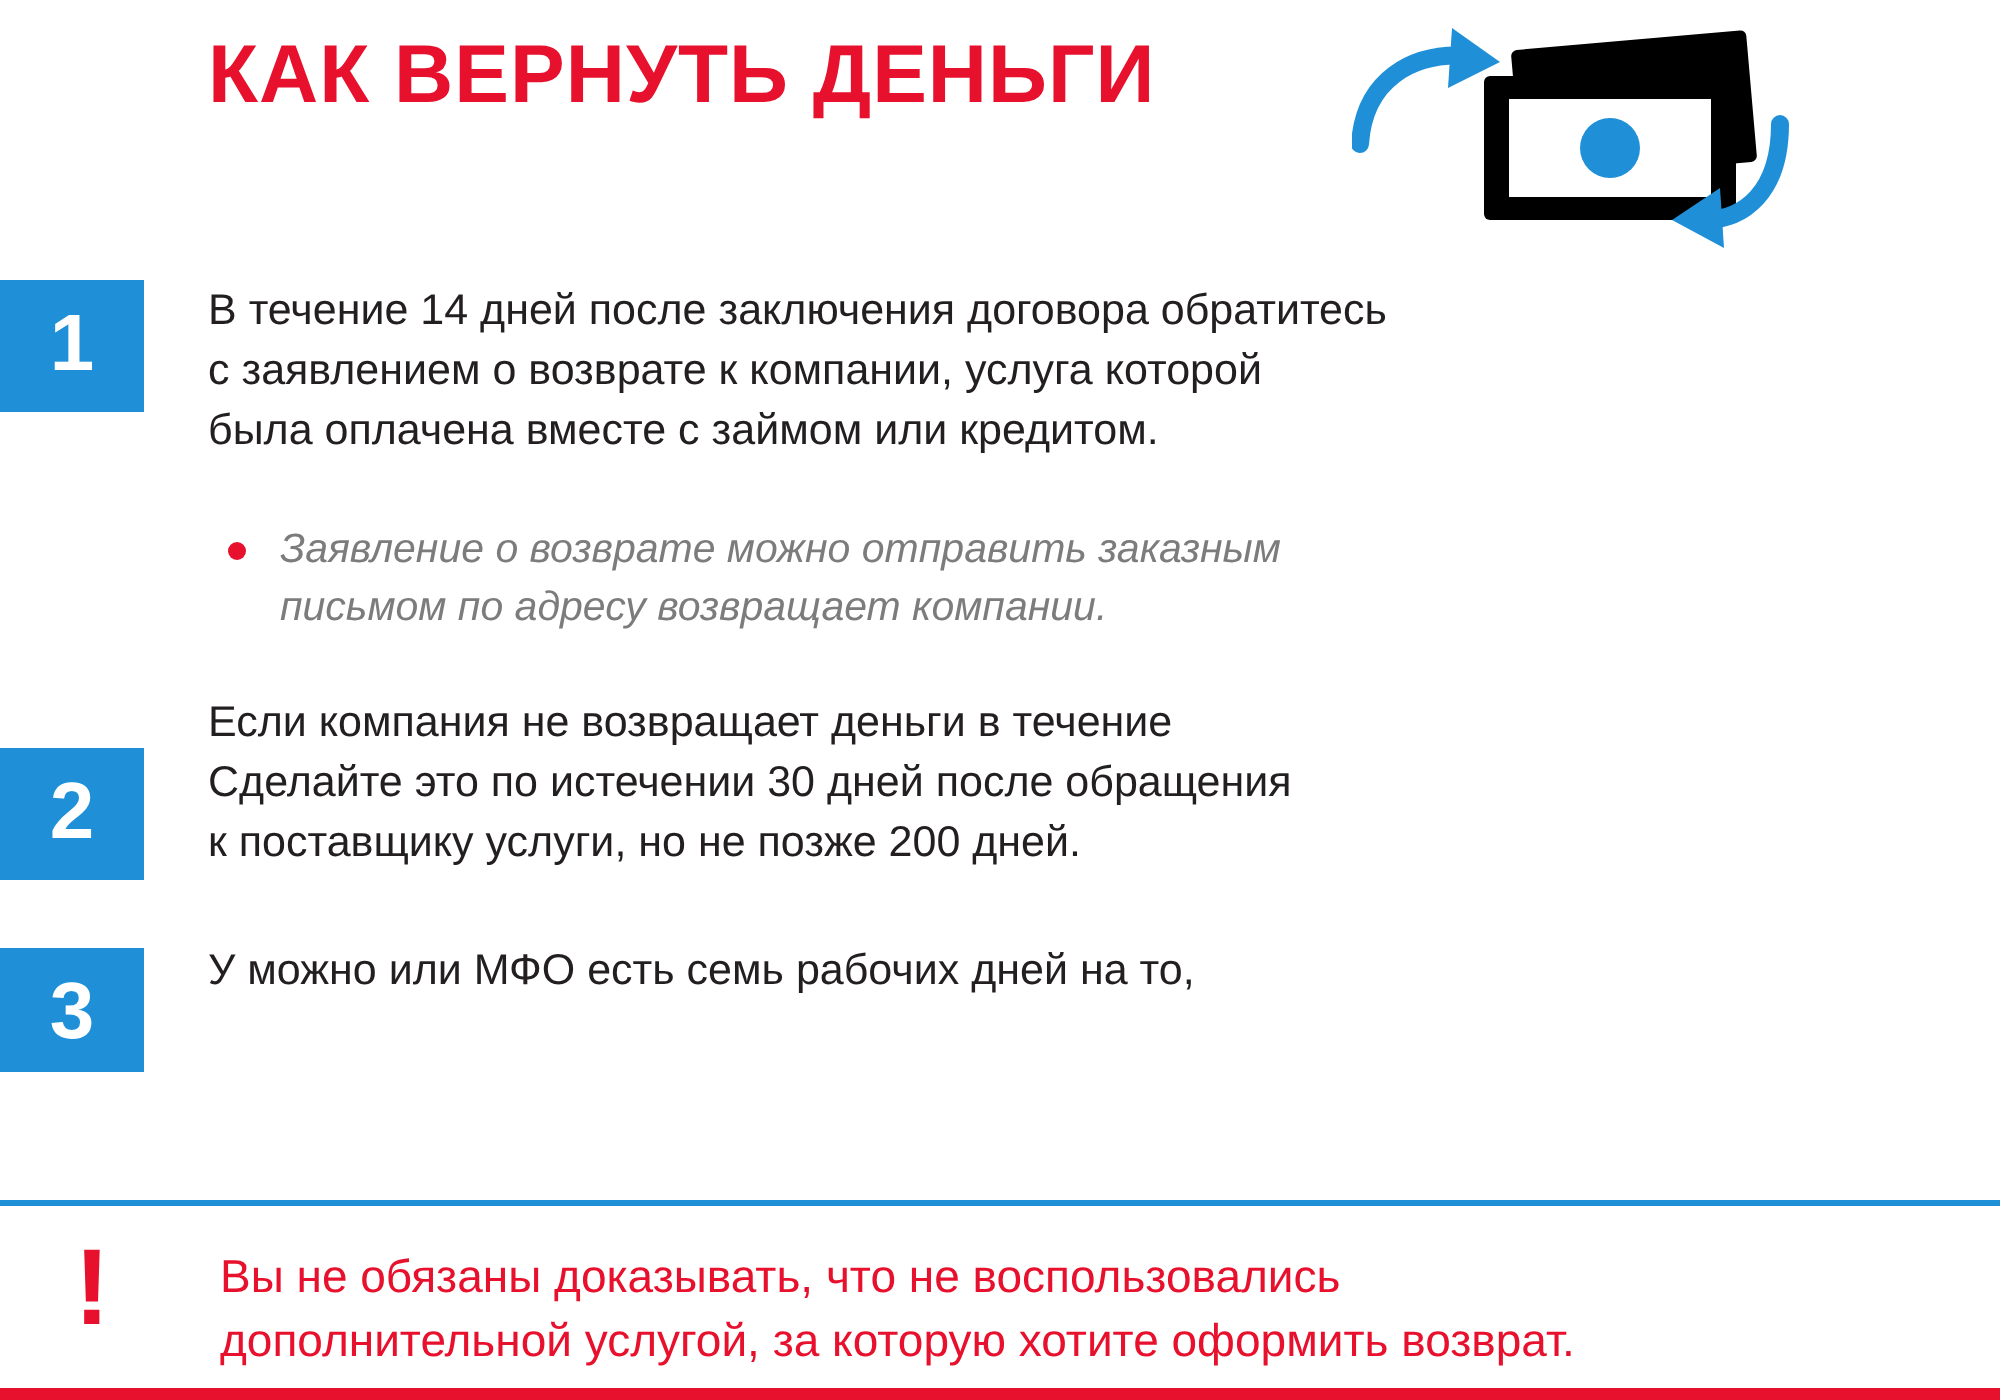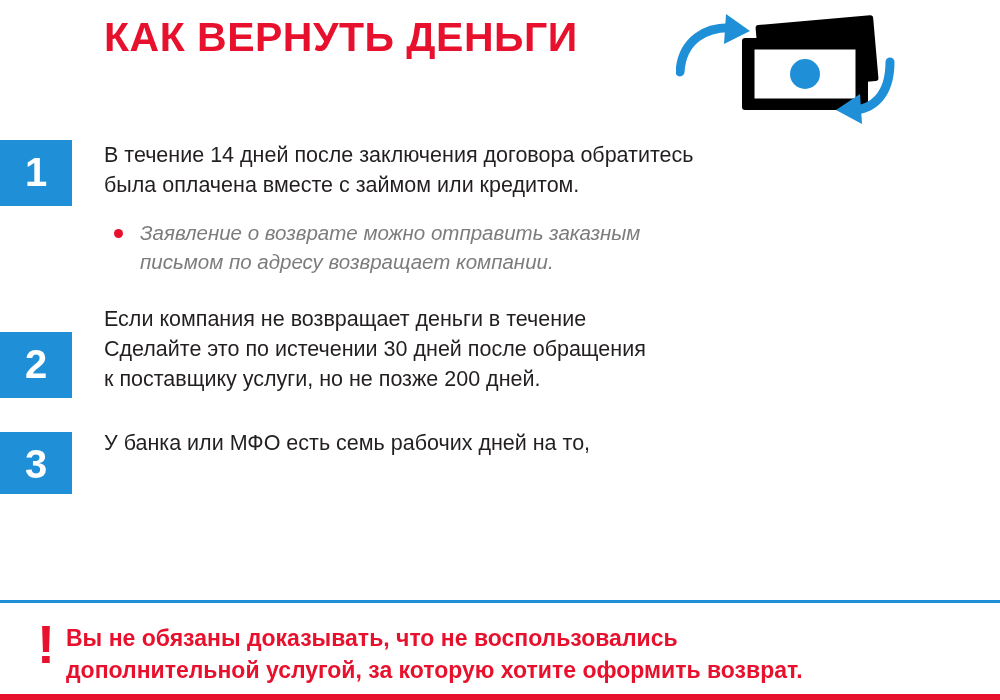--- a/index.html
+++ b/index.html
@@ -81,21 +81,21 @@
     flex: 1;
   }
   .step-text {
     color: #231f20;
     font-size: 21.5px;
     line-height: 30px;
   }
   .step-text .ln { display: block; white-space: nowrap; }
 
   .note {
-    margin-top: 18px;
+    margin-top: 30px;
     position: relative;
     padding-left: 36px;
   }
   .note-bullet {
     position: absolute;
     left: 10px;
     top: 11px;
     width: 9px;
     height: 9px;
     border-radius: 50%;
@@ -137,24 +137,25 @@
     color: #e8112d;
     font-weight: bold;
     font-size: 54px;
     line-height: 50px;
     width: 40px;
     min-width: 40px;
     text-align: center;
   }
   .footer-text {
     color: #e8112d;
-    font-weight: bold;
+    font-weight: normal;
     font-size: 23px;
     line-height: 32px;
     padding-top: 3px;
+    margin-left: 44px;
   }
   .footer-text .ln { display: block; white-space: nowrap; }
 
   .bottom-bar {
     position: absolute;
     left: 0;
     bottom: 0;
     width: 1000px;
     height: 6px;
     background: #e8112d;
@@ -189,20 +190,21 @@
 
 <div class="steps">
 
   <div class="step" id="step-1">
     <div class="badge">
       <span class="badge-inner">1</span>
     </div>
     <div class="step-body">
       <div class="step-text">
         <span class="ln">В течение 14 дней после заключения договора обратитесь</span>
+        <span class="ln">с заявлением о возврате к компании, услуга которой</span>
         <span class="ln">была оплачена вместе с займом или кредитом.</span>
       </div>
       <div class="note">
         <span class="note-bullet"></span>
         <div class="note-text">
           <span class="ln">Заявление о возврате можно отправить заказным</span>
           <span class="ln">письмом по адресу возвращает компании.</span>
         </div>
       </div>
     </div>
@@ -220,21 +222,21 @@
       </div>
     </div>
   </div>
 
   <div class="step" id="step-3">
     <div class="badge">
       <span class="badge-inner">3</span>
     </div>
     <div class="step-body">
       <div class="step-text">
-        <span class="ln">У банка или МФО есть семь рабочих дней на то,</span>
+        <span class="ln">У можно или МФО есть семь рабочих дней на то,</span>
       </div>
     </div>
   </div>
 
 </div>
 
 <div class="footer">
   <div class="footer-inner">
     <div class="excl">!</div>
     <div class="footer-text">

